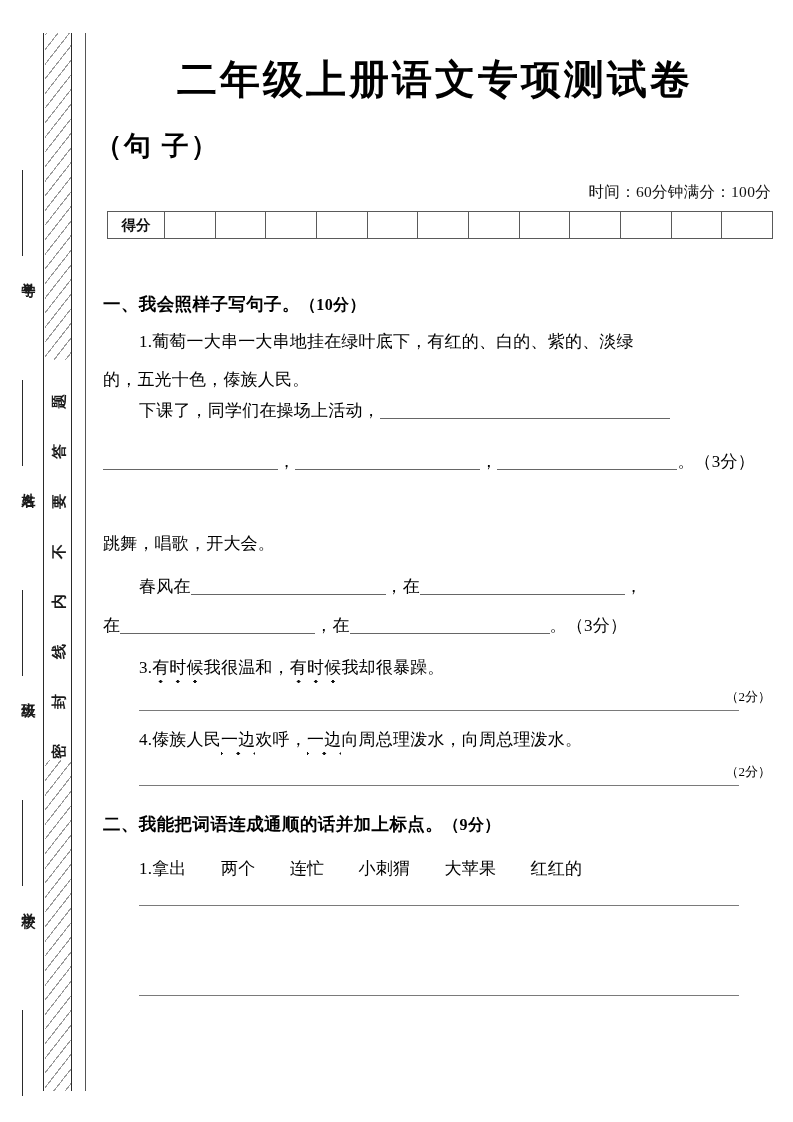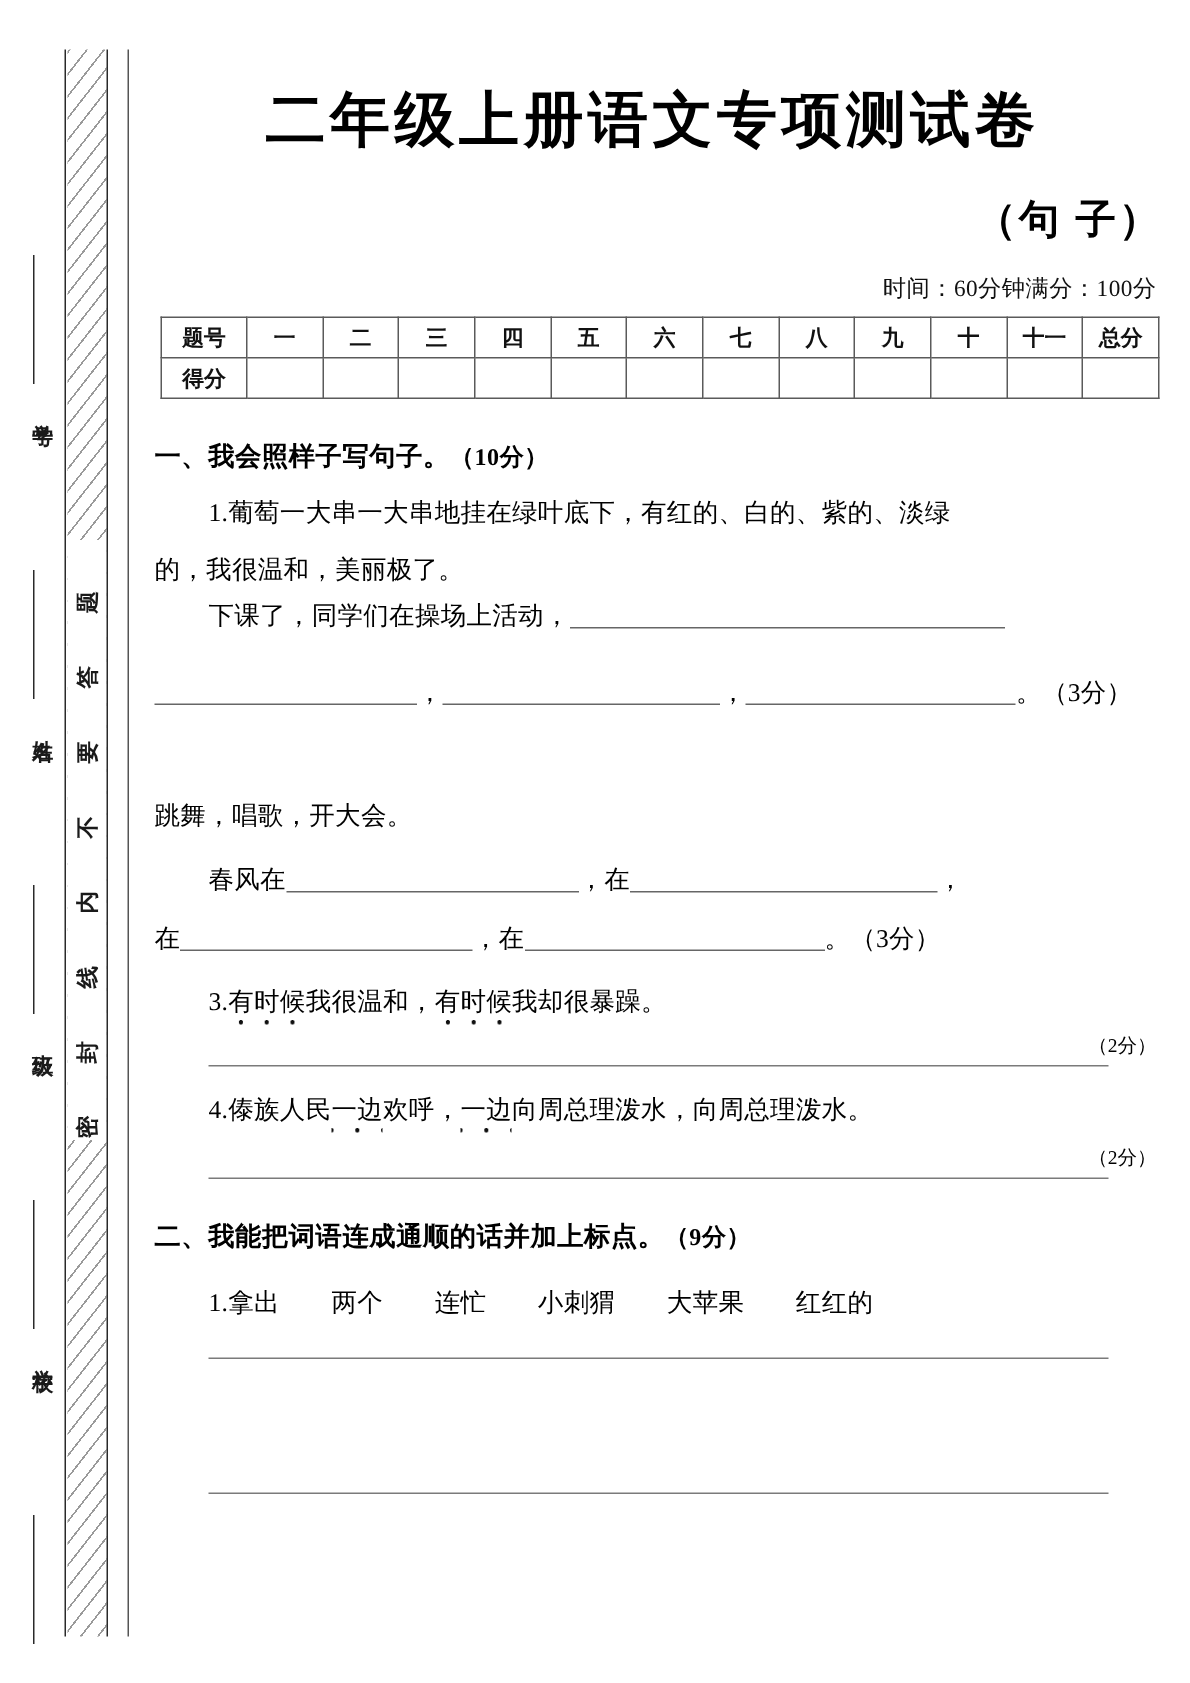--- a/index.html
+++ b/index.html
@@ -102,21 +102,21 @@
     font-family: "Liberation Serif", "DejaVu Serif", serif;
     font-size: 40px;
     font-weight: 700;
     letter-spacing: 3px;
     color: #000;
   }
   #paper-subtitle {
     position: absolute;
     left: 0; top: 128px;
     width: 680px;
-    text-align: right;
+    text-align: left;
     font-size: 27px;
     font-weight: 700;
     letter-spacing: 2px;
     color: #000;
   }
   #exam-meta {
     position: absolute;
     right: 22px; top: 182px;
     font-size: 15.5px;
     color: #111;
@@ -245,35 +245,20 @@
 </div>
 
 <div id="sheet">
 
   <div id="paper-title">二年级上册语文专项测试卷</div>
   <div id="paper-subtitle">（句  子）</div>
   <div id="exam-meta">时间：60分钟满分：100分</div>
 
   <table id="score-table">
     <tbody>
-        <tr>
-      <td class="rowhead">题号</td>
-      <td>一</td>
-      <td>二</td>
-      <td>三</td>
-      <td>四</td>
-      <td>五</td>
-      <td>六</td>
-      <td>七</td>
-      <td>八</td>
-      <td>九</td>
-      <td>十</td>
-      <td>十一</td>
-      <td>总分</td>
-    </tr>
     <tr>
       <td class="rowhead">得分</td>
       <td></td>
       <td></td>
       <td></td>
       <td></td>
       <td></td>
       <td></td>
       <td></td>
       <td></td>
@@ -285,21 +270,21 @@
   </tbody>
     </table>
 
   <div class="section-head" style="top:292px;">
     <span>一、</span><span>我会照样子写句子。</span><span class="pts">（10分）</span>
   </div>
 
   <div class="qline indent" style="top:333px;">
     <span>1.</span><span>葡萄一大串一大串地挂在绿叶底下，有红的、白的、紫的、淡绿</span>
   </div>
-  <div class="qline flush" style="top:371px;">的，我很温和，美丽极了。</div>
+  <div class="qline flush" style="top:371px;">的，五光十色，傣族人民。</div>
 
   <div class="qline indent" style="top:402px;">
     <span>下课了，同学们在操场上活动，</span><span class="blank" style="width:290px;"></span>
   </div>
   <div class="qline flush" style="top:453px;">
     <span class="blank" style="width:175px;"></span>，<span class="blank" style="width:185px;"></span>，<span class="blank" style="width:180px;"></span><span>。</span><span>（3分）</span>
   </div>
 
   <div class="qline flush" style="top:535px;">跳舞，唱歌，开大会。</div>
 

